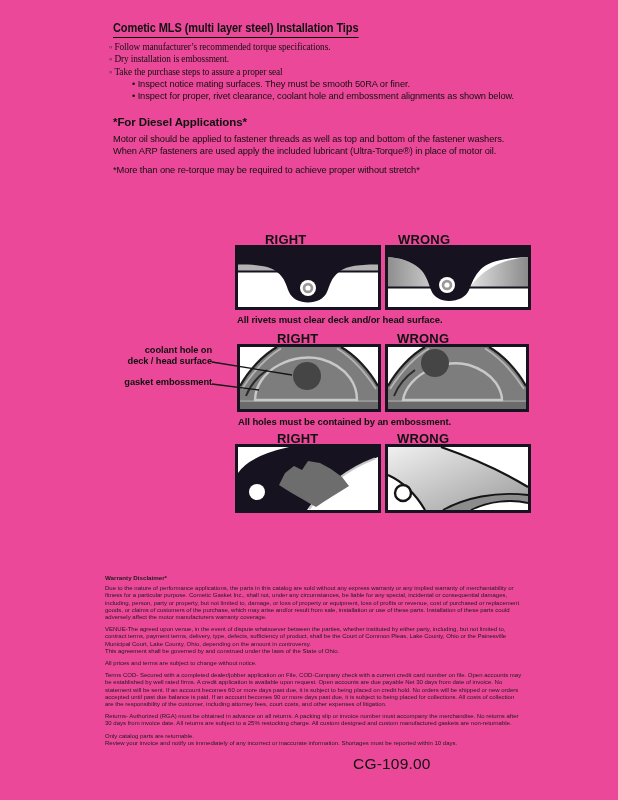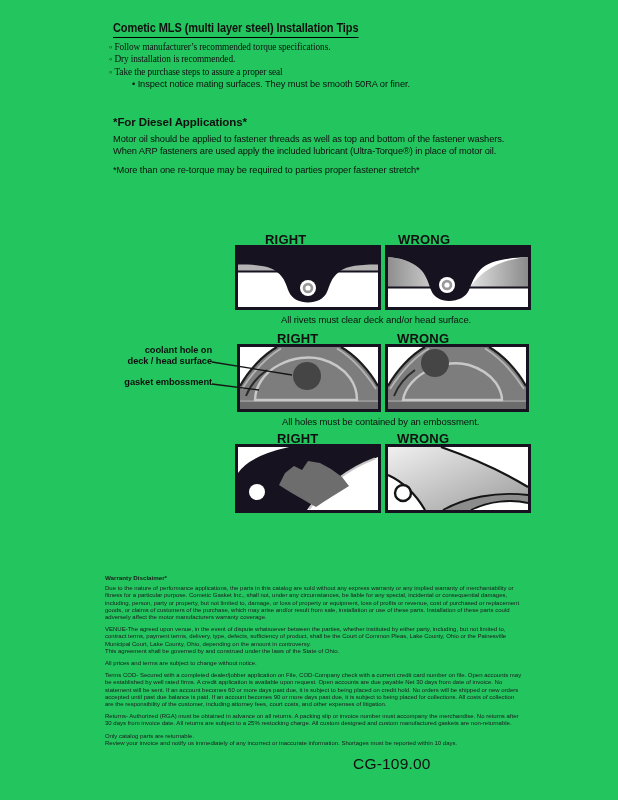--- a/index.html
+++ b/index.html
@@ -1,17 +1,17 @@
 <!DOCTYPE html>
 <html><head>
 <meta charset="utf-8">
 <style>
   html,body { margin:0; padding:0; background:#ffffff; }
   .page {
-    position:relative; width:618px; height:800px; background:#22c55e;
+    position:relative; width:618px; height:800px; background:#ec4899;
     font-family:"Liberation Sans", "DejaVu Sans", sans-serif; color:#101010;
     overflow:hidden;
   }
   .abs { position:absolute; }
   .prel { white-space:pre-line; }
 
   .title {
     left:113px; top:21px;
     font-size:12.5px; font-weight:bold; letter-spacing:-0.1px;
     border-bottom:1.5px solid #000; padding-bottom:2px;
@@ -22,51 +22,52 @@
   .bullet { padding-left:9px; text-indent:-9px;font-family:Liberation Serif, serif; }
   .bullet::before { content:"\25E6\00a0"; font-size:9.3px; }
   .subbullet { margin-left:23px; padding-left:8px; text-indent:-8px; }
   .subbullet::before { content:"\2022\00a0"; font-size:9.3px; }
 
   .diesel { left:113px; top:116px; width:432px; font-size:9.3px; line-height:12.2px; letter-spacing:-0.1px; }
   .diesel-heading { font-size:11.5px; font-weight:bold; margin-bottom:5px; letter-spacing:-0.1px; }
   .diesel p { margin:0 0 6px 0; }
 
   .fig-label { font-size:13px; font-weight:bold; letter-spacing:0.2px; }
-  .fig-caption { font-size:9.5px; font-weight:normal; letter-spacing:-0.1px; line-height:12.3px;margin-left:44px; }
+  .fig-caption { font-size:9.5px; font-weight:bold; letter-spacing:-0.1px; line-height:12.3px; }
   .annotation { width:110px; text-align:right; font-size:9.3px; font-weight:bold; line-height:10.8px; letter-spacing:-0.1px; }
 
   .legal { left:105px; top:574px; width:428px; font-size:6px; line-height:7.2px; letter-spacing:0; color:#1c1c1c; }
   .legal-heading { font-weight:bold; font-size:6.2px; margin-bottom:4px; }
   .legal p { margin:0 0 5px 0; }
 
   .page-number { left:353px; top:755px; font-size:15.5px; letter-spacing:0.2px; }
 
   svg { display:block; }
   .overlay { pointer-events:none; }
 </style>
 </head>
 <body>
 
 <div class="page">
 
   <div class="abs title">Cometic MLS (multi layer steel) Installation Tips</div>
 
   <div class="abs bullets">
     <div class="bullet">Follow manufacturer’s recommended torque specifications.</div>
-    <div class="bullet">Dry installation is recommended.</div>
+    <div class="bullet">Dry installation is embossment.</div>
     <div class="bullet">Take the purchase steps to assure a proper seal</div>
     <div class="subbullet">Inspect notice mating surfaces.  They must be smooth 50RA or finer.</div>
+    <div class="subbullet">Inspect for proper, rivet clearance, coolant hole and embossment alignments as shown below.</div>
   </div>
 
   <div class="abs diesel">
     <div class="diesel-heading">*For Diesel Applications*</div>
     <p class="prel">Motor oil should be applied to fastener threads as well as top and bottom of the fastener washers.
 When ARP fasteners are used apply the included lubricant (Ultra-Torque®) in place of motor oil.</p>
-    <p class="prel">*More than one re-torque may be required to parties proper fastener stretch*</p>
+    <p class="prel">*More than one re-torque may be required to achieve proper without stretch*</p>
   </div>
 
   <div class="abs fig-label" style="left:265px;top:232px;">RIGHT</div>
   <div class="abs fig-label" style="left:398px;top:232px;">WRONG</div>
 
   <div class="abs" style="left:235px;top:245px;">
     <svg width="146" height="65" viewBox="0 0 146 65">
       <rect x="3" y="3" width="140" height="59" fill="#ffffff"></rect>
       <path d="M3,19 L52,20 L44,26 L3,26 Z" fill="#b3b3b3"></path>
       <path d="M143,19 L94,20 L102,26 L143,26 Z" fill="#b3b3b3"></path>

